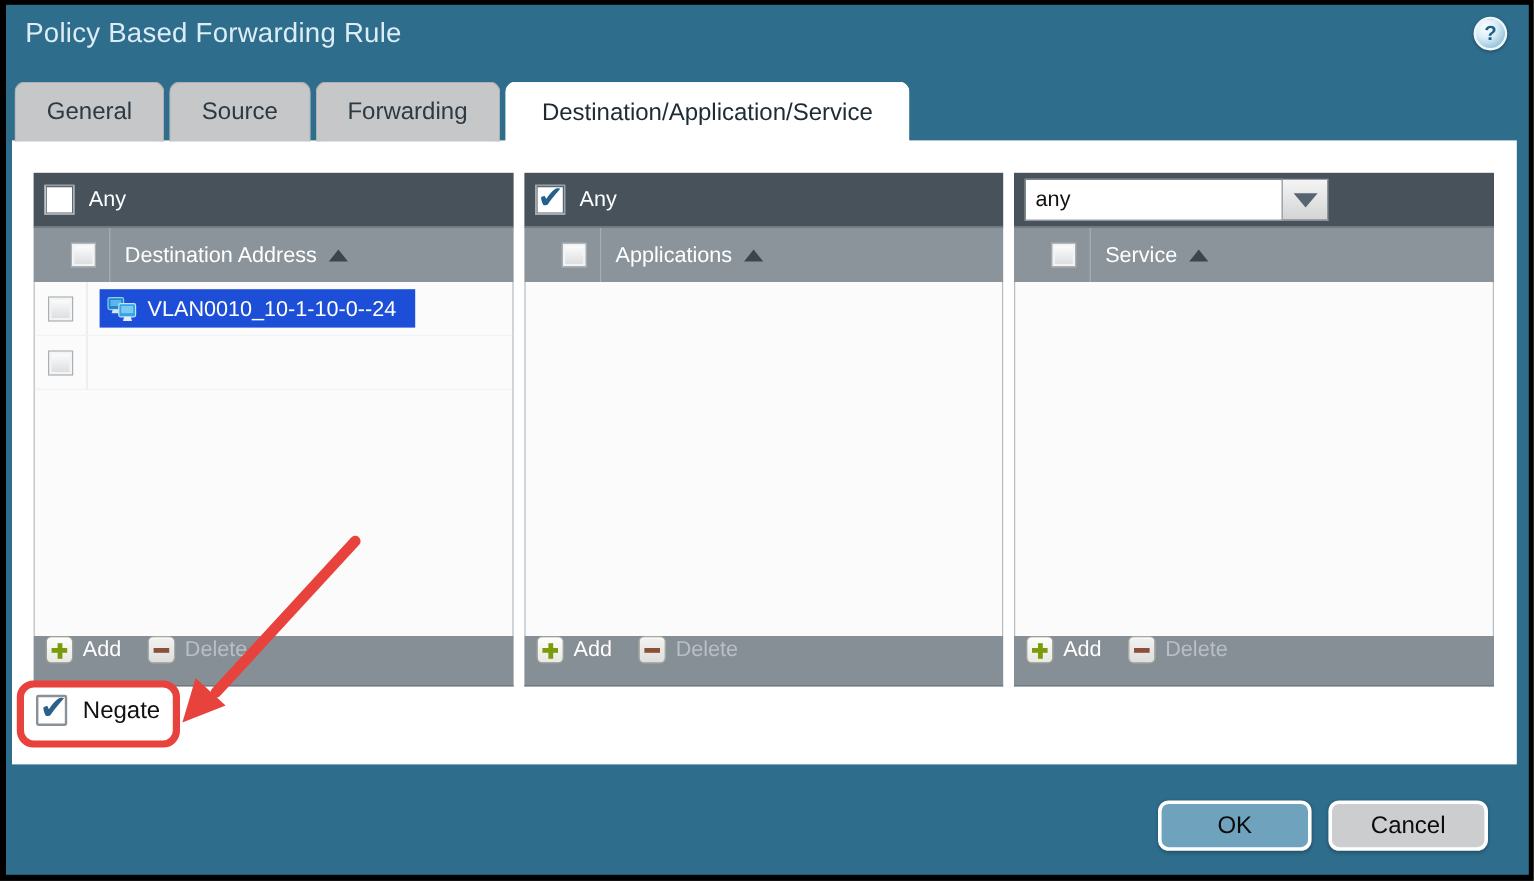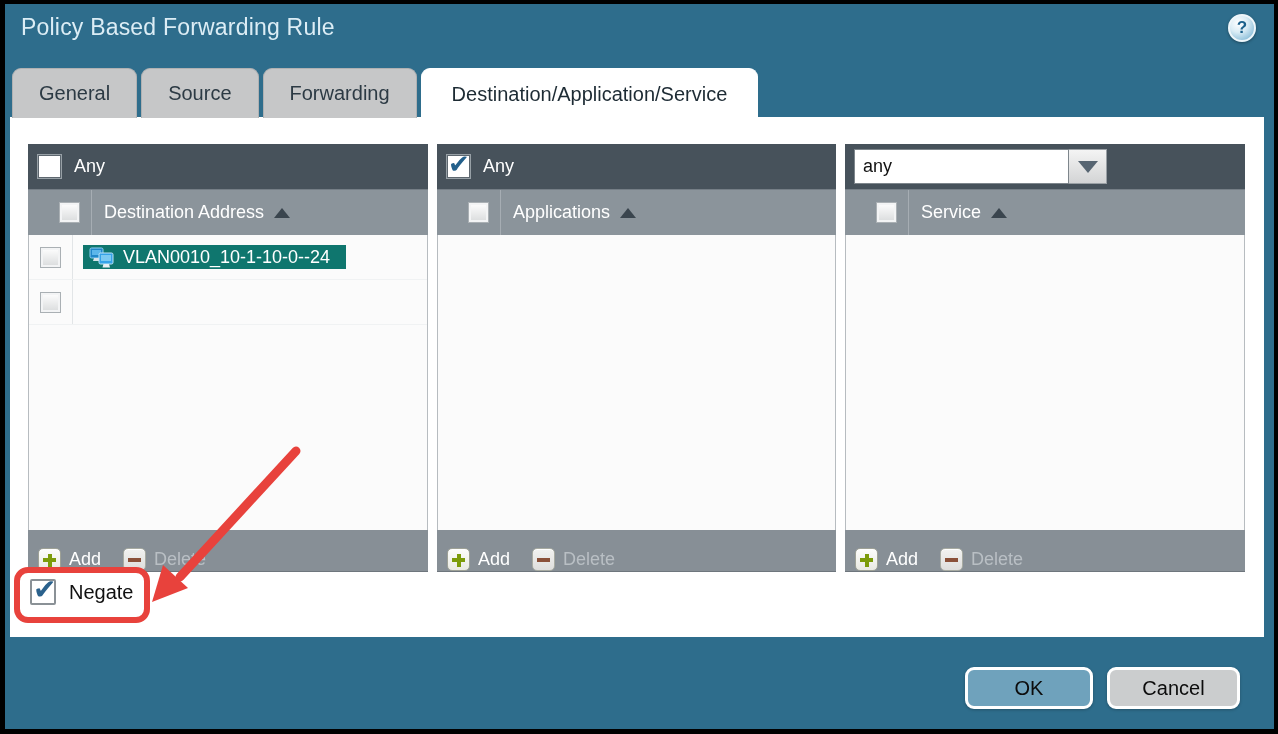--- a/index.html
+++ b/index.html
@@ -37,25 +37,25 @@
   .hdr { height:46px; background:#8b949b; display:flex; align-items:center; border-top:1px solid #757e86;padding-left:20px; }
   .hdr .cbcell { width:44px; display:flex; justify-content:center; align-items:center; align-self:stretch; border-right:1px solid #a6adb3; }
   .hdr .hdr-label { color:#fff; font-size:18px; margin-left:12px; }
   .sort-asc { width:0; height:0; border-left:8px solid transparent; border-right:8px solid transparent;
               border-bottom:10px solid #3a454e; margin-left:10px; display:inline-block; }
 
   .body { height:295px; background:#fbfbfb; border-left:1px solid #b7bcc0; border-right:1px solid #b7bcc0; }
 
   .row { height:45px; display:flex; align-items:center; border-bottom:1px solid #f0f2f3; }
   .row .cbcell { width:44px; display:flex; justify-content:center; align-items:center; align-self:stretch; border-right:1px solid #e2e5e7; }
-  .chip { margin-left:10px; height:24px; background:#0f766e; display:flex; align-items:center;
+  .chip { margin-left:10px; height:32px; background:#1d4ed8; display:flex; align-items:center;
           padding:0 16px 0 6px; color:#fff; font-size:18px; cursor:pointer; }
   .chip svg { margin-right:8px; }
 
-  .foot { height:42px; background:#878f96; display:flex; align-items:flex-end; padding-left:10px; border-bottom:1px solid #6e767d; }
+  .foot { height:42px; background:#878f96; display:flex; align-items:flex-start; padding-left:10px; border-bottom:1px solid #6e767d; }
   .btn-mini { display:flex; align-items:center; cursor:pointer; }
   .icon-sq { width:23px; height:23px; border-radius:5px; border:1px solid #9ea196;
              background:linear-gradient(#fdfdfb,#e9e9e2); position:relative; box-shadow:inset 0 1px 0 #fff; }
   .plus::before, .plus::after { content:""; position:absolute; background:#7c9b0a; }
   .plus::before { left:4px; top:9px; width:13px; height:4px; }
   .plus::after  { left:8.5px; top:4.5px; width:4px; height:13px; }
   .minus { background:linear-gradient(#f2f2f0,#dededc); border-color:#a8aba2; }
   .minus::before { content:""; position:absolute; left:4px; top:9px; width:13px; height:4px; background:#8a5038; }
   .add-label { color:#fff; font-size:18px; margin:0 22px 0 8px; }
   .del-label { color:#b9bfc4; font-size:18px; margin-left:8px; }

